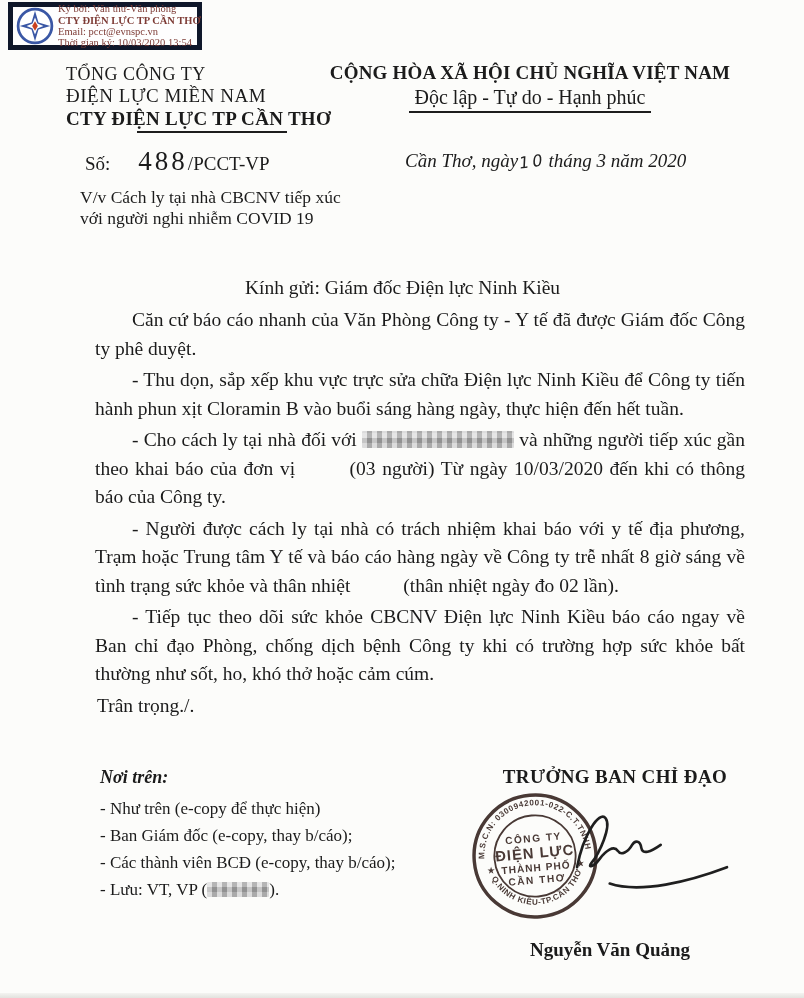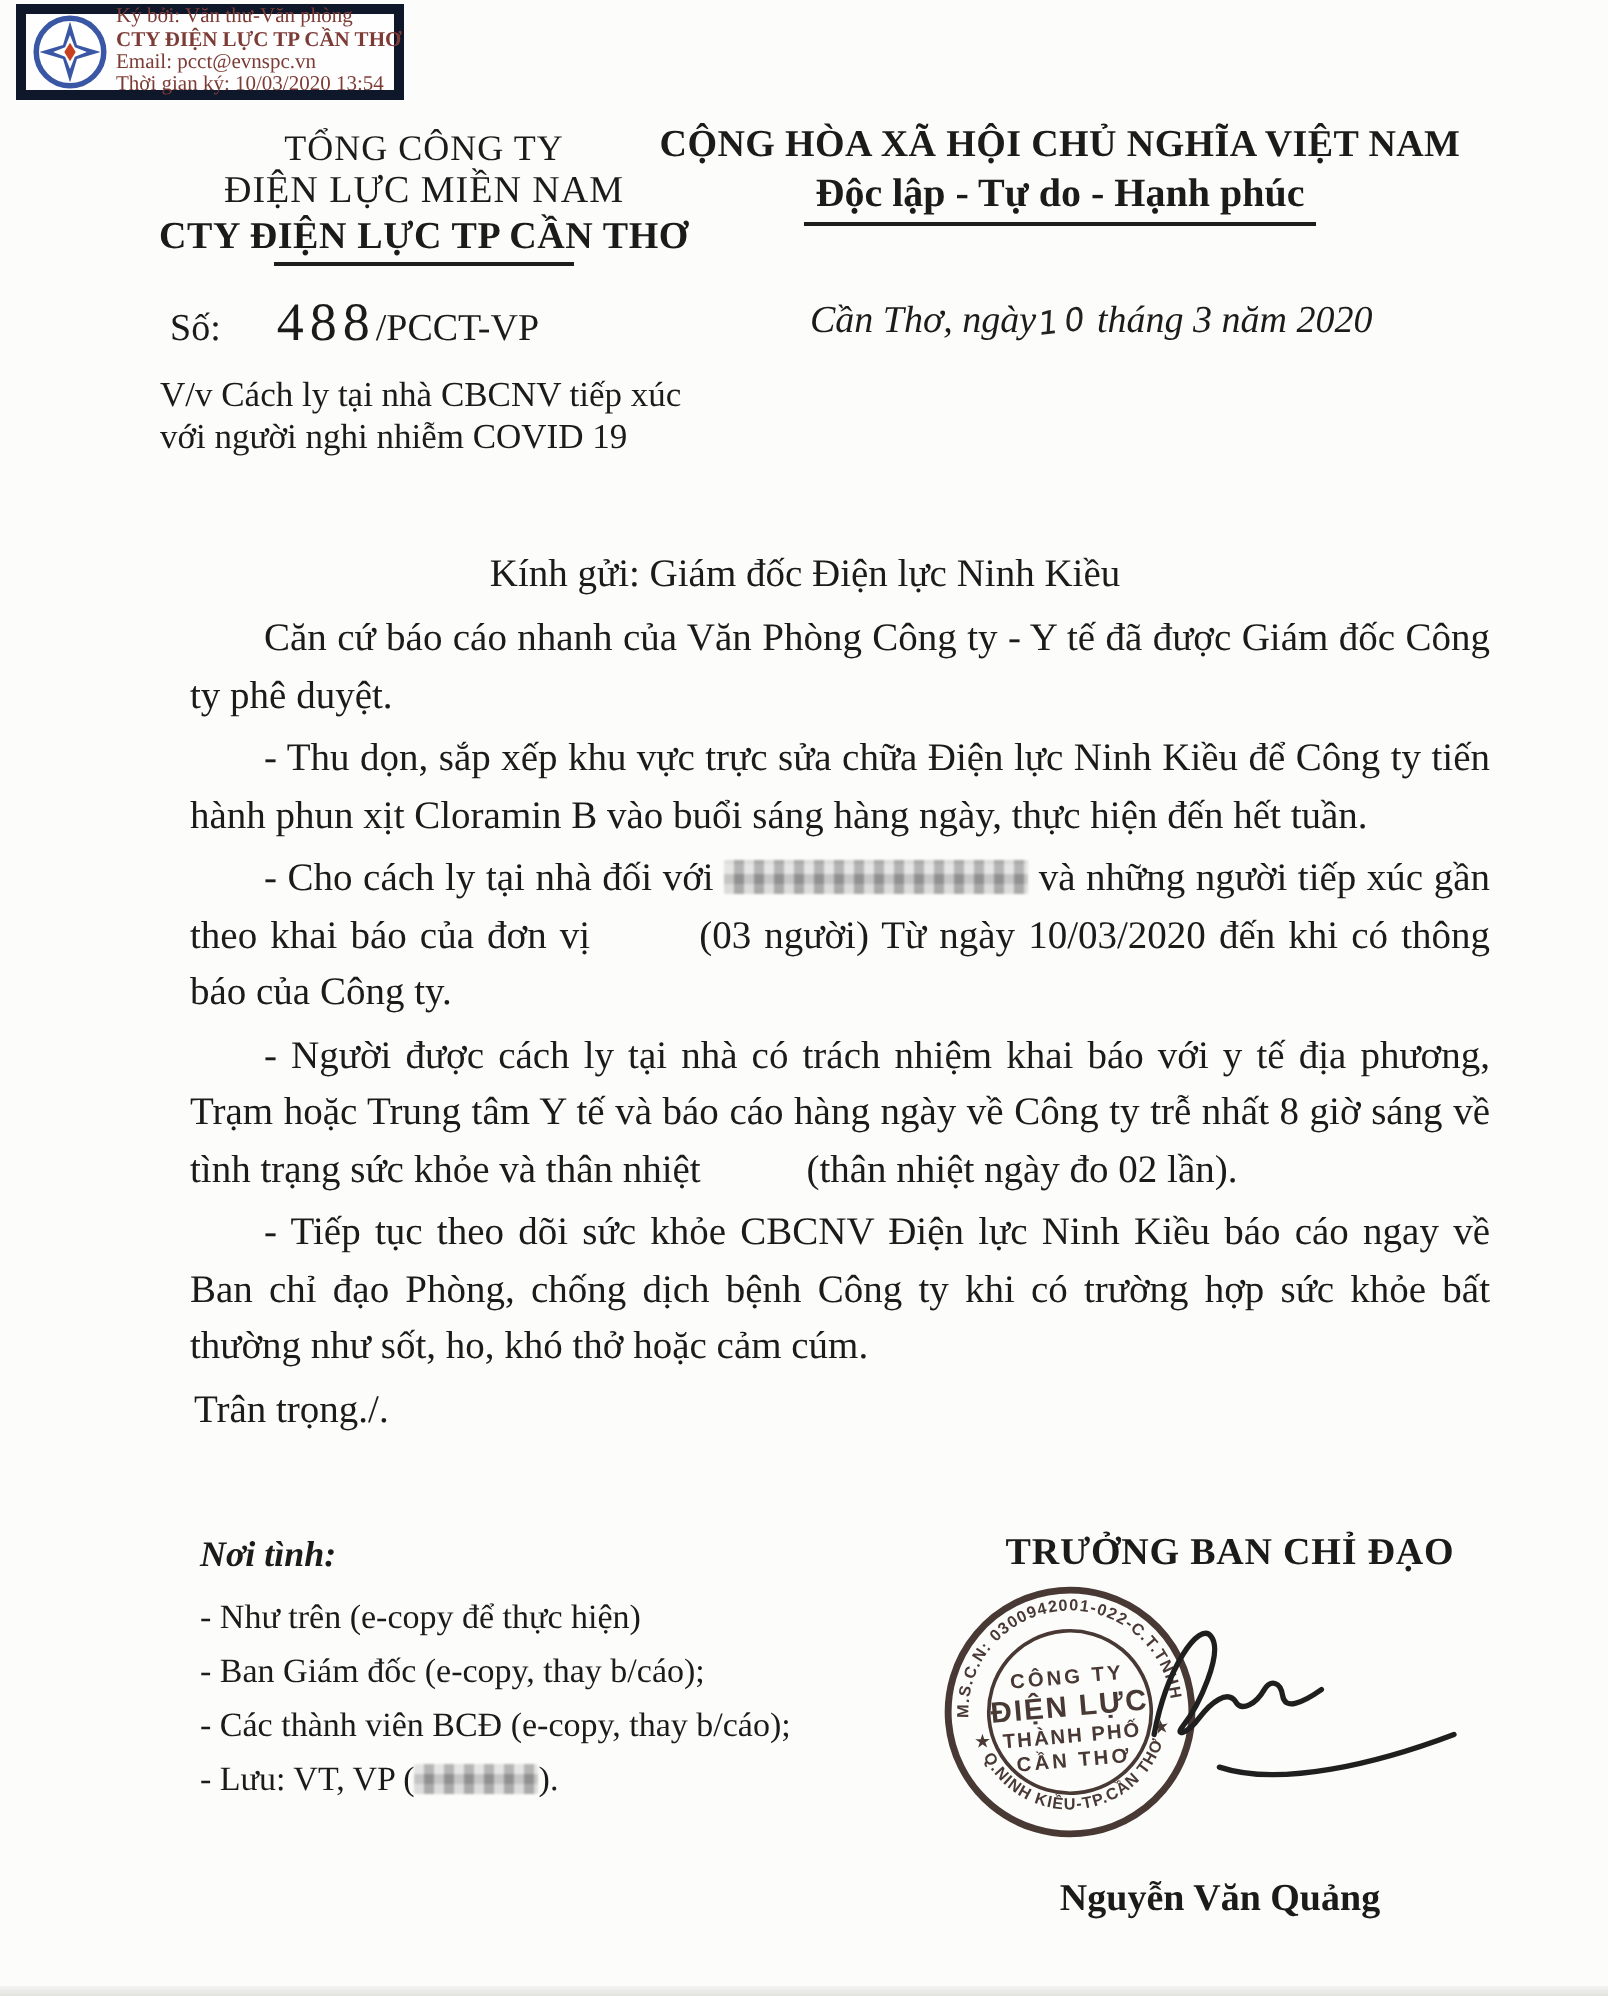--- a/index.html
+++ b/index.html
@@ -11,28 +11,28 @@
   
   .esign-box{
     position:absolute;left:8px;top:2px;width:194px;height:48px;
     border:5px solid #0f172a;background:#fefefe;
     display:flex;align-items:center;gap:4px;box-sizing:border-box;padding:2px 3px;
   }
   .esign-logo{flex:0 0 38px;height:38px;}
   .esign-text{font-size:10.5px;line-height:11.4px;color:#7d3b35;white-space:nowrap;}
   .esign-text .b{font-weight:bold;}
   
-  .org-block{position:absolute;left:66px;top:64px;width:292px;text-align:center;}
+  .org-block{position:absolute;left:66px;top:64px;width:292px;text-align:left;}
   .org-l1{font-size:18px;letter-spacing:.5px;}
   .org-l2{font-size:19px;letter-spacing:.5px;}
   .org-l3{font-size:19px;font-weight:bold;letter-spacing:.3px;margin-top:1px;}
   .org-underline{width:150px;height:2px;background:#1d1d1d;margin:1px auto 0;}
   .national-block{position:absolute;left:318px;top:62px;width:424px;text-align:center;}
   .nat-l1{font-size:19px;font-weight:bold;letter-spacing:.2px;}
-  .nat-l2{display:inline-block;font-size:20px;font-weight:bold;border-bottom:2px solid #1d1d1d;padding:0 6px 2px;margin-top:2px;}
+  .nat-l2{display:inline-block;font-size:20px;font-weight:normal;border-bottom:2px solid #1d1d1d;padding:0 6px 2px;margin-top:2px;}
   
   .ref-left{position:absolute;left:85px;top:146px;display:flex;align-items:baseline;}
   .so-label{font-size:19px;}
   .so-number{font-size:27px;letter-spacing:3px;margin-left:28px;}
   .so-suffix{font-size:19px;text-align:center;}
   .date-line{position:absolute;left:405px;top:150px;width:310px;font-style:italic;font-size:19px;white-space:nowrap;}
   .handwritten-day{
     display:inline-block;font-family:"DejaVu Sans",sans-serif;font-style:normal;
     font-size:16px;letter-spacing:3px;transform:rotate(-7deg) skewX(-10deg);
     margin:0 3px 0 1px;color:#222;
@@ -120,21 +120,21 @@
   <div class="body">
     <p>Căn cứ báo cáo nhanh của Văn Phòng Công ty - Y tế đã được Giám đốc Công ty phê duyệt.</p>
     <p>- Thu dọn, sắp xếp khu vực trực sửa chữa Điện lực Ninh Kiều để Công ty tiến hành phun xịt Cloramin B vào buổi sáng hàng ngày, thực hiện đến hết tuần.</p>
     <p><span>- Cho cách ly tại nhà đối với </span><span class="redacted redacted-name"></span><span> và những người tiếp xúc gần theo khai báo của đơn vị </span><span class="it">(03 người)</span><span> Từ ngày 10/03/2020 đến khi có thông báo của Công ty.</span></p>
     <p><span>- Người được cách ly tại nhà có trách nhiệm khai báo với y tế địa phương, Trạm hoặc Trung tâm Y tế  và báo cáo hàng ngày về Công ty trễ nhất 8 giờ sáng về tình trạng sức khỏe và thân nhiệt </span><span class="it">(thân nhiệt ngày đo 02 lần)</span><span>.</span></p>
     <p>- Tiếp tục theo dõi sức khỏe CBCNV Điện lực Ninh Kiều báo cáo ngay về Ban chỉ đạo Phòng, chống dịch bệnh Công ty khi có trường hợp sức khỏe bất thường như sốt, ho, khó thở hoặc cảm cúm.</p>
     <p class="closing">Trân trọng./.</p>
   </div>
 
   <div class="footer-left">
-    <div class="recip-heading">Nơi tình:</div>
+    <div class="recip-heading">Nơi trên:</div>
     <p class="recip-item">- Như trên (e-copy để thực hiện)</p>
     <p class="recip-item">- Ban Giám đốc (e-copy, thay b/cáo);</p>
     <p class="recip-item">- Các thành viên BCĐ (e-copy, thay b/cáo);</p>
     <p class="recip-item"><span>- Lưu: VT, VP (</span><span class="redacted redacted-small"></span><span>).</span></p>
   </div>
 
   <div class="footer-right">
     <div class="sig-title">TRƯỞNG BAN CHỈ ĐẠO</div>
 
     <svg class="stamp" viewBox="0 0 128 128">

